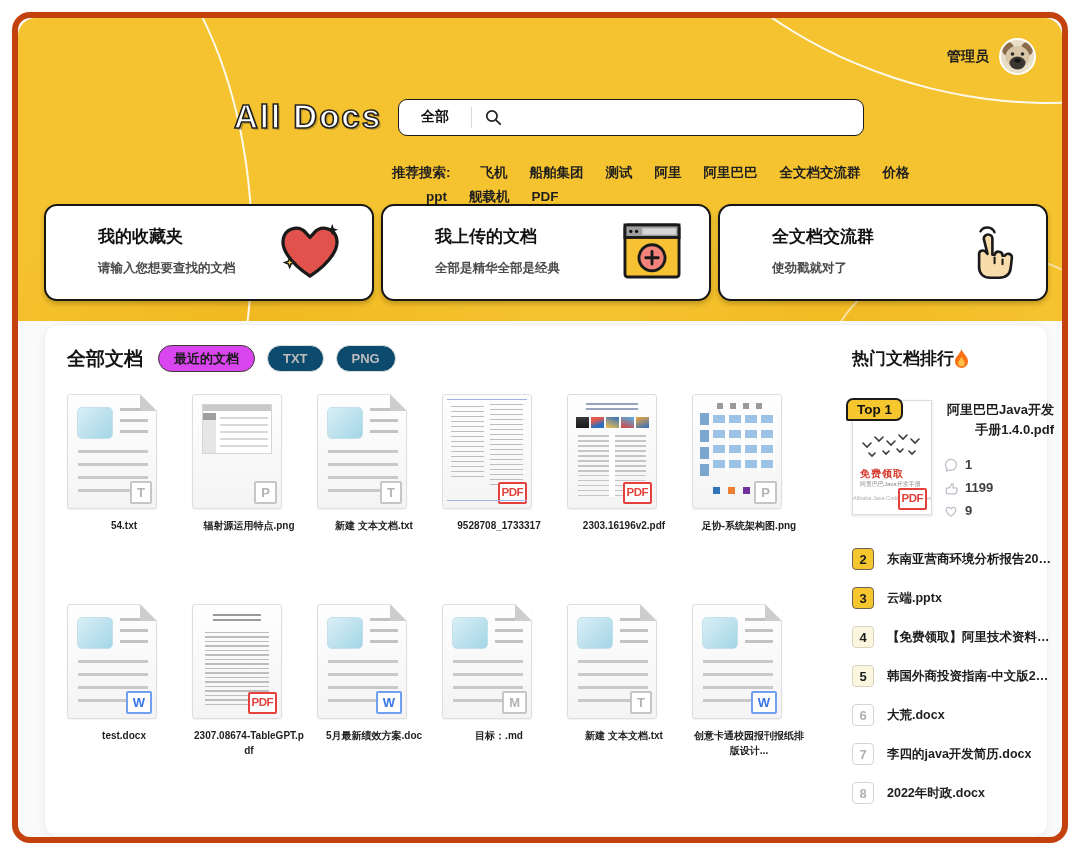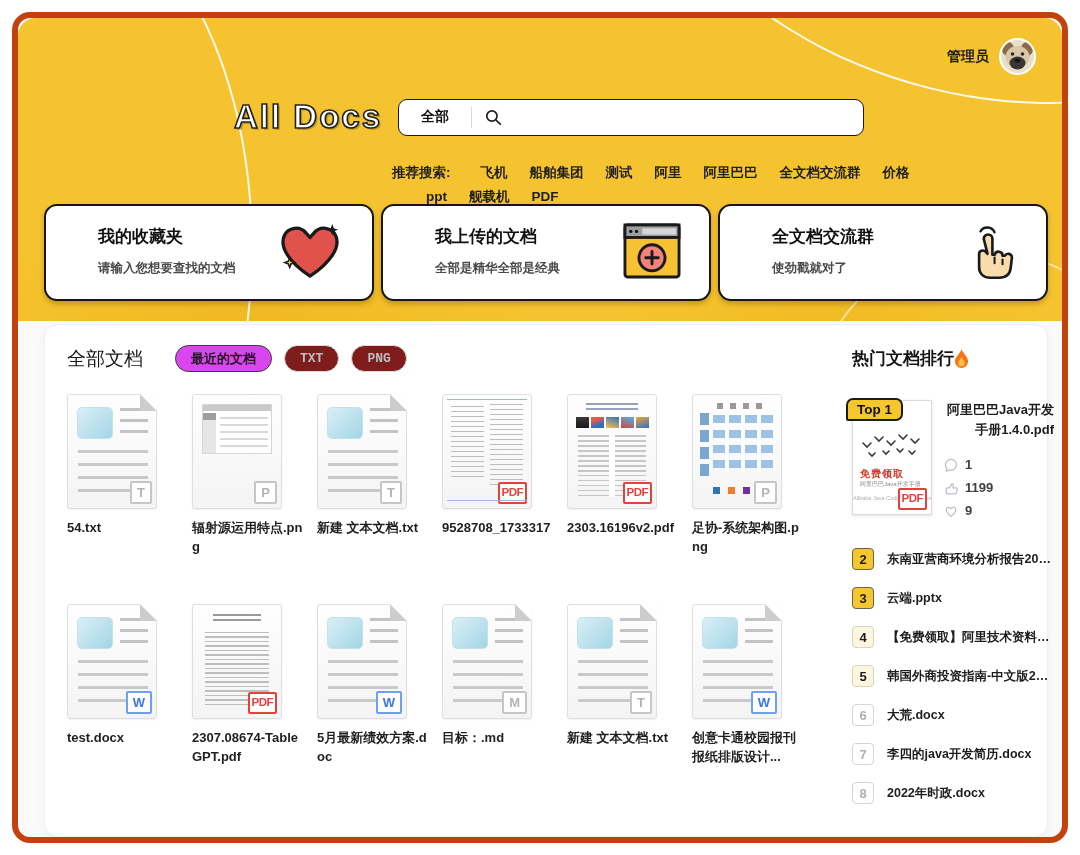--- a/index.html
+++ b/index.html
@@ -46,35 +46,35 @@
   .fcard-title { font-size:17px; font-weight:800; color:#111; }
   .fcard-sub { font-size:12.5px; font-weight:bold; color:#4a4a4a; margin-top:12px; }
   .fcard-icon { position:absolute; right:28px; top:50%; transform:translateY(-50%); }
 
   
   .panel { position:absolute; left:26px; top:306px; width:1004px; height:513px; background:#ffffff;
            border:1px solid #f0f0f1; border-radius:14px; box-shadow:0 2px 10px rgba(0,0,0,.05);
            padding:20px 22px; }
   .panel-head { display:flex; align-items:center; }
   .head-left { width:750px; display:flex; align-items:center; gap:12px; }
-  .section-title { font-size:19px; font-weight:400; color:#141414; margin-right:20px; }
+  .section-title { font-size:19px; font-weight:700; color:#141414; margin-right:3px; }
   .pill { height:27px; border-radius:14px; padding:0 15px; display:flex; align-items:center;
           font-size:13px; font-weight:bold; cursor:pointer; }
   .pill.active { background:#d946ef; border:1.5px solid #3c3a33; color:#1b1b1b; }
-  .pill.idle { background:#7f1d1d; border:1.5px solid #dedede; color:#bdbdbd;font-family:Liberation Mono, monospace; }
+  .pill.idle { background:#0c4a6e; border:1.5px solid #dedede; color:#bdbdbd; }
   .head-right { padding-left:35px; display:flex; align-items:center; }
   .hot-title { font-size:17px; font-weight:800; color:#141414; }
 
   .panel-body { display:flex; margin-top:22px; }
   .doc-grid { width:750px; display:grid; grid-template-columns:repeat(6,125px); grid-auto-rows:210px; }
   .doc-cell { cursor:pointer; }
   .thumb { position:relative; width:90px; height:115px; background:linear-gradient(#fefefe,#f4f4f4);
            border:1px solid #dedede; border-radius:3px; box-shadow:0 1px 2px rgba(0,0,0,.06); }
   .thumb i { position:absolute; display:block; }
-  .doc-name { margin-top:10px; width:114px; font-size:13px; font-weight:bold; color:#1f1f1f; line-height:1.45; word-break:break-all; }
+  .doc-name { margin-top:10px; width:114px; font-size:10px; font-weight:bold; color:#1f1f1f; line-height:1.45; word-break:break-all;text-align:center; }
 
   
   .v-generic::before { content:""; position:absolute; left:9px; top:12px; width:34px; height:30px; border-radius:5px;
                        background:linear-gradient(135deg,#daeff6,#a3d5e6); border:1px solid #c2e1ea; }
   .v-generic::after { content:""; position:absolute; top:-1px; right:-1px; width:0; height:0;
                       border-bottom:17px solid #cdcdcd; border-right:17px solid #ffffff; }
   .s-lines { left:52px; top:13px; width:28px; height:31px; background:repeating-linear-gradient(#c3c3c3 0 3px, transparent 3px 11px); }
   .l-lines { left:10px; right:8px; top:55px; height:50px; background:repeating-linear-gradient(#c9c9c9 0 3px, transparent 3px 13px); }
 
   

